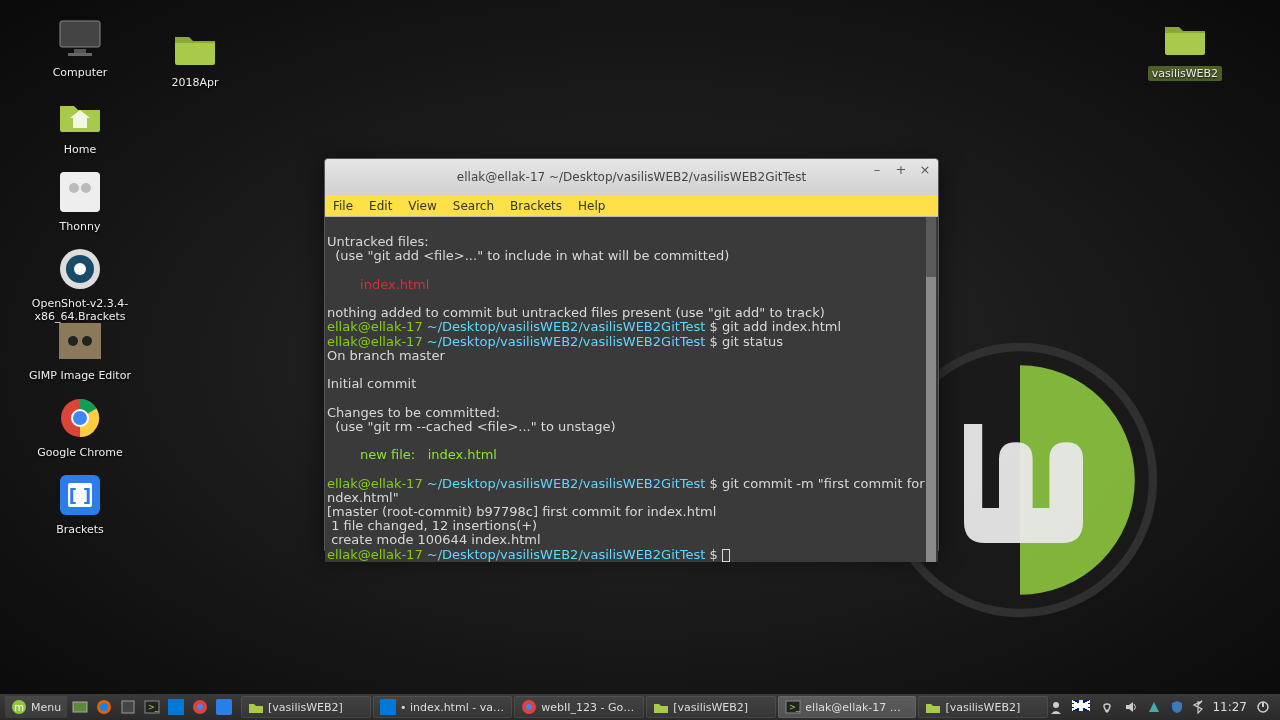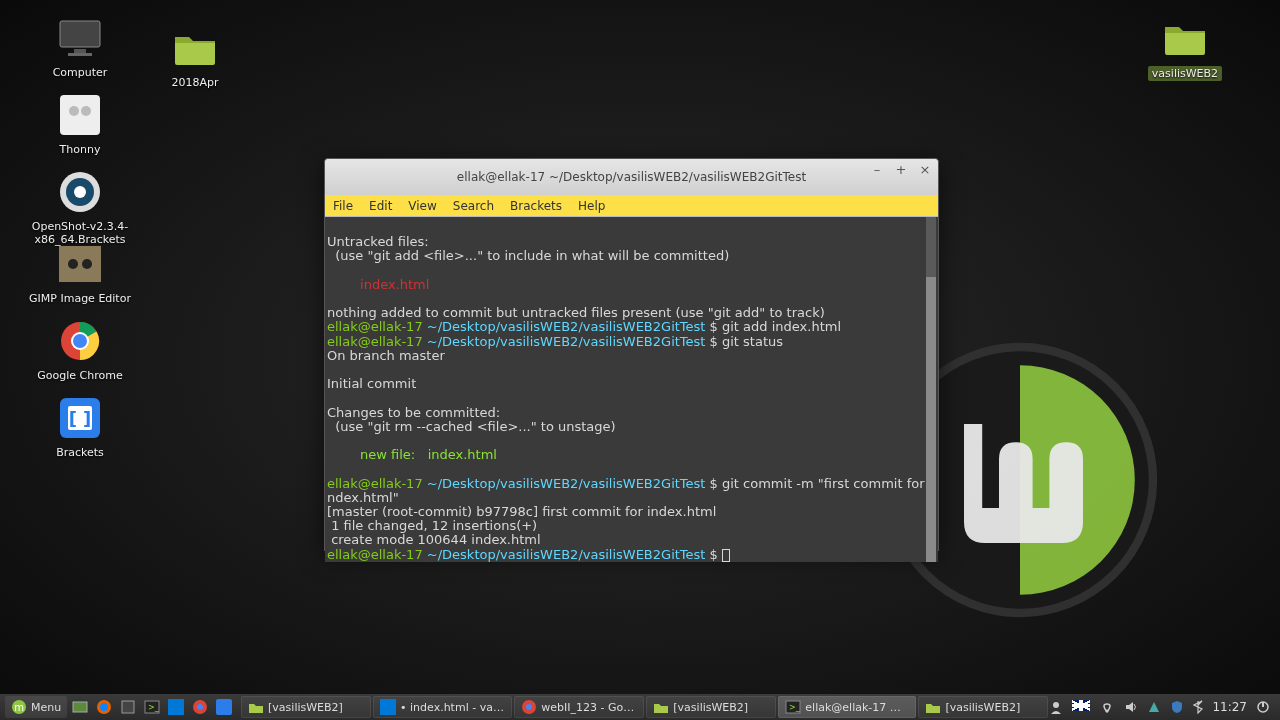--- a/index.html
+++ b/index.html
@@ -73,20 +73,29 @@
     <div class="ico">
         <svg width="44" height="38">
           <path d="M2 10 h14 l4 4 h22 v20 a2 2 0 0 1-2 2 h-36 a2 2 0 0 1-2-2 Z" fill="#a8c94a"></path>
           <path d="M2 8 h14 l4 4 h22 v2 h-40 Z" fill="#8aaa2f"></path>
         </svg>
       </div>
     <div class="lbl">2018Apr</div>
   </div>
   <div class="di">
     <div class="ico">
+        <svg width="44" height="38">
+          <path d="M2 10 h14 l4 4 h22 v20 a2 2 0 0 1-2 2 h-36 a2 2 0 0 1-2-2 Z" fill="#a8c94a"></path>
+          <path d="M22 14 l10 8 h-3 v10 h-14 v-10 h-3 Z" fill="#fff" opacity=".85"></path>
+        </svg>
+      </div>
+    <div class="lbl">Home</div>
+  </div>
+  <div class="di">
+    <div class="ico">
         <svg width="40" height="40">
           <rect width="40" height="40" rx="4" fill="#eee"></rect>
           <circle cx="14" cy="16" r="5" fill="#bbb"></circle>
           <circle cx="26" cy="16" r="5" fill="#bbb"></circle>
         </svg>
       </div>
     <div class="lbl">Thonny</div>
   </div>
   <div class="di">
     <div class="ico">

